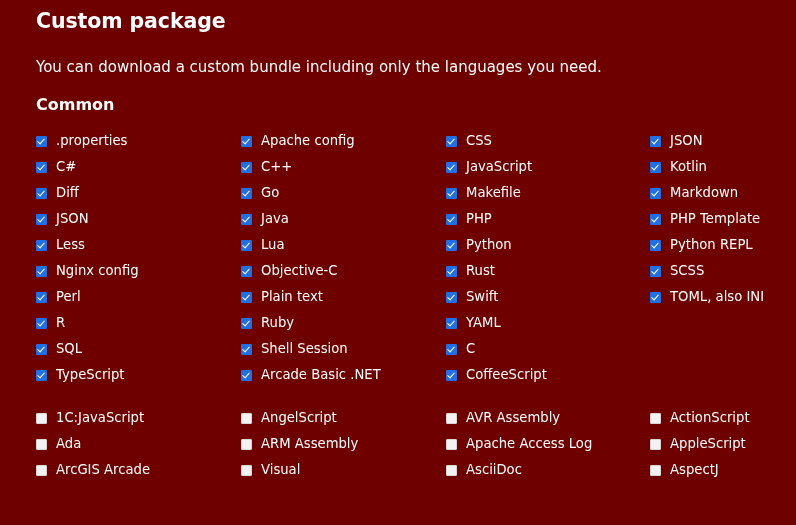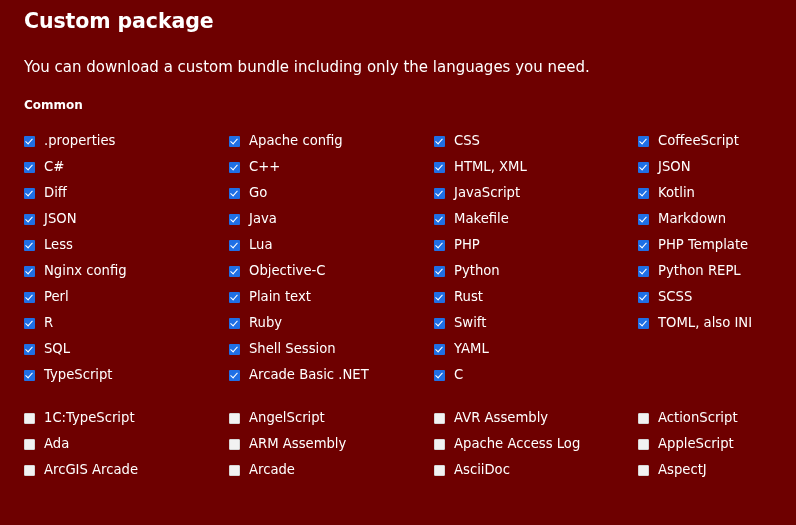--- a/index.html
+++ b/index.html
@@ -15,21 +15,21 @@
     color: #ffffff;
     -webkit-font-smoothing: antialiased;
   }
 
   .page {
     position: relative;
     width: 796px;
     height: 506px;
     overflow: hidden;
     box-sizing: border-box;
-    padding: 0 24px;
+    padding: 0 36px;
   }
 
   .page-title {
     margin: 0;
     padding-top: 7px;
     font-size: 20.5px;
     font-weight: bold;
     letter-spacing: -0.1px;
     line-height: 28px;
     color: #ffffff;
@@ -39,21 +39,21 @@
     margin: 0;
     padding-top: 23px;
     font-size: 15px;
     line-height: 18px;
     font-weight: normal;
     color: #ffffff;
   }
 
   .section-heading {
     margin: 0;
-    font-size: 12px;
+    font-size: 16px;
     font-weight: bold;
     line-height: 16px;
     color: #ffffff;
   }
 
   #common-heading { padding-top: 21px; }
   #other-heading  { padding-top: 23px; }
 
   .lang-grid {
     display: grid;
@@ -211,24 +211,20 @@
       <div class="lang-item">
         <span class="cb checked" role="checkbox" aria-checked="true"></span>
         <span class="lang-label">Arcade Basic .NET</span>
       </div>
       <div class="lang-item">
         <span class="cb checked" role="checkbox" aria-checked="true"></span>
         <span class="lang-label">CSS</span>
       </div>
       <div class="lang-item">
         <span class="cb checked" role="checkbox" aria-checked="true"></span>
-        <span class="lang-label">HTML, XML</span>
-      </div>
-      <div class="lang-item">
-        <span class="cb checked" role="checkbox" aria-checked="true"></span>
         <span class="lang-label">JavaScript</span>
       </div>
       <div class="lang-item">
         <span class="cb checked" role="checkbox" aria-checked="true"></span>
         <span class="lang-label">Makefile</span>
       </div>
       <div class="lang-item">
         <span class="cb checked" role="checkbox" aria-checked="true"></span>
         <span class="lang-label">PHP</span>
       </div>
@@ -284,41 +280,41 @@
         <span class="cb checked" role="checkbox" aria-checked="true"></span>
         <span class="lang-label">TOML, also INI</span>
       </div>
       <div style="height: 26px;"></div>
     </div>
 
 
   <div class="lang-grid grid-other" id="grid-other">
       <div class="lang-item">
         <span class="cb unchecked" role="checkbox" aria-checked="false"></span>
-        <span class="lang-label">1C:TypeScript</span>
+        <span class="lang-label">1C:JavaScript</span>
       </div>
       <div class="lang-item">
         <span class="cb unchecked" role="checkbox" aria-checked="false"></span>
         <span class="lang-label">Ada</span>
       </div>
       <div class="lang-item">
         <span class="cb unchecked" role="checkbox" aria-checked="false"></span>
         <span class="lang-label">ArcGIS Arcade</span>
       </div>
       <div class="lang-item">
         <span class="cb unchecked" role="checkbox" aria-checked="false"></span>
         <span class="lang-label">AngelScript</span>
       </div>
       <div class="lang-item">
         <span class="cb unchecked" role="checkbox" aria-checked="false"></span>
         <span class="lang-label">ARM Assembly</span>
       </div>
       <div class="lang-item">
         <span class="cb unchecked" role="checkbox" aria-checked="false"></span>
-        <span class="lang-label">Arcade</span>
+        <span class="lang-label">Visual</span>
       </div>
       <div class="lang-item">
         <span class="cb unchecked" role="checkbox" aria-checked="false"></span>
         <span class="lang-label">AVR Assembly</span>
       </div>
       <div class="lang-item">
         <span class="cb unchecked" role="checkbox" aria-checked="false"></span>
         <span class="lang-label">Apache Access Log</span>
       </div>
       <div class="lang-item">

